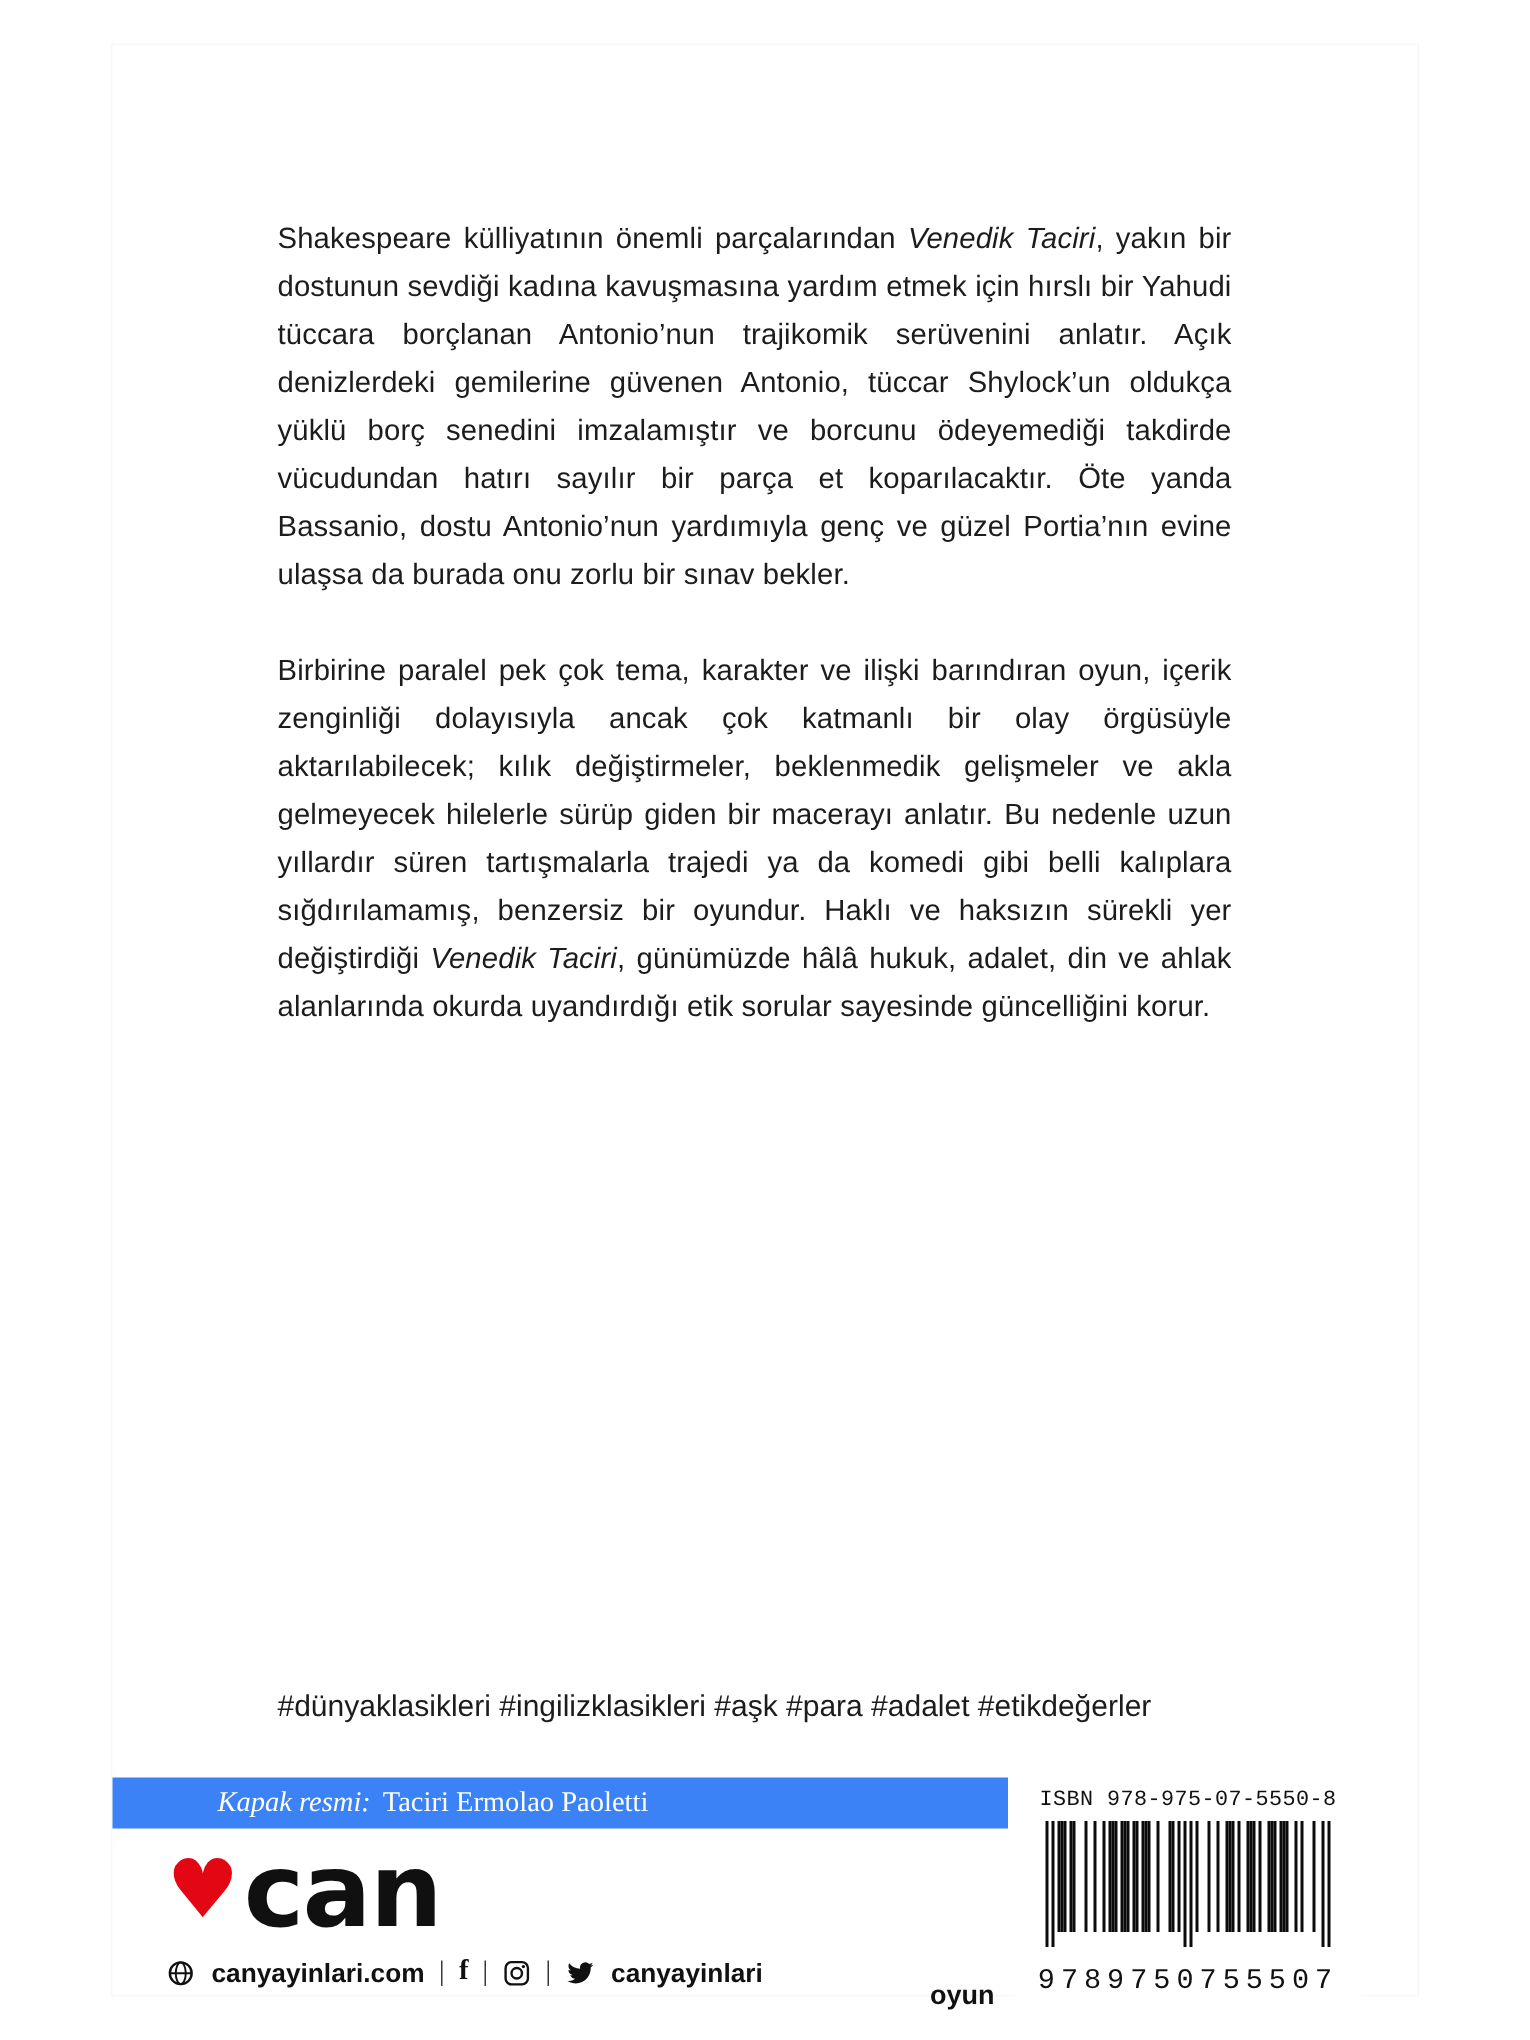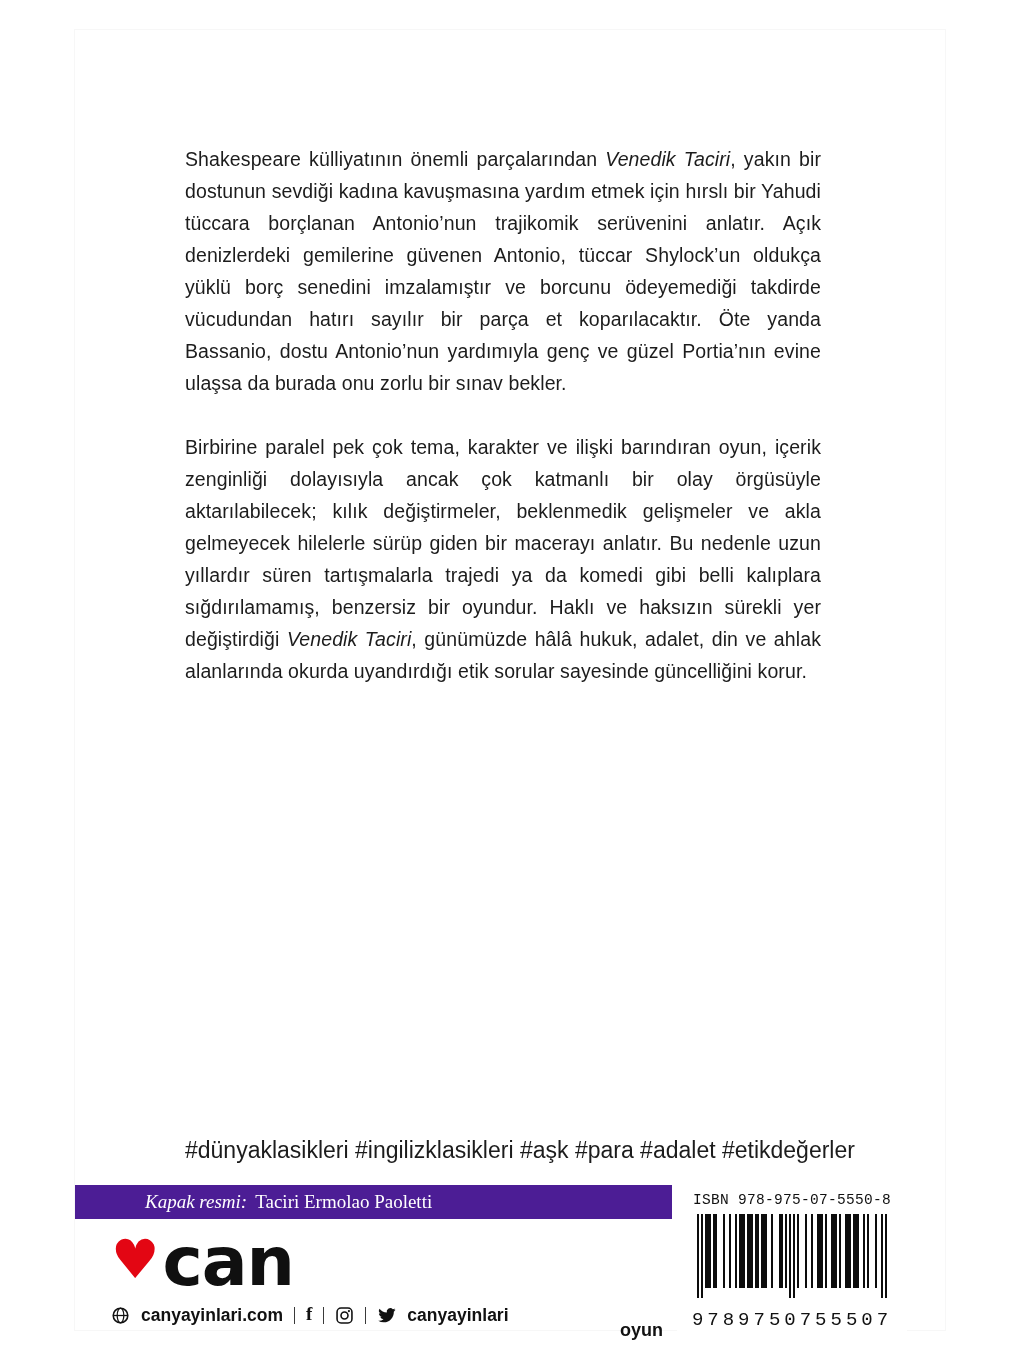--- a/index.html
+++ b/index.html
@@ -34,25 +34,24 @@
     margin-top: 33px;
   }
   .body-text p { margin: 0 0 32px 0; }
   .it { font-style: italic; }
 
   
   .hashtags {
     position: absolute;
     left: 110px;
     top: 1092px;
-    font-size: 23px;
+    font-size: 20px;
     line-height: 32px;
     color: #1c1c1c;
     white-space: nowrap;
-    margin-top: 12px;
   }
 
   
   .credit-banner {
     position: absolute;
     left: 0;
     top: 1155px;
     width: 597px;
     height: 34px;
     display: flex;
@@ -170,21 +169,21 @@
 
   <div class="body-text">
     <p><span>Shakespeare külliyatının önemli parçalarından </span><span class="it">Venedik Taciri</span><span>, yakın bir dostunun sevdiği kadına kavuşmasına yardım etmek için hırslı bir Yahudi tüccara borçlanan Antonio’nun trajikomik serüvenini anlatır. Açık denizlerdeki gemilerine güvenen Antonio, tüccar Shylock’un oldukça yüklü borç senedini imzalamıştır ve borcunu ödeyemediği takdirde vücudundan hatırı sayılır bir parça et koparılacaktır. Öte yanda Bassanio, dostu Antonio’nun yardımıyla genç ve güzel Portia’nın evine ulaşsa da burada onu zorlu bir sınav bekler.</span></p>
     <p><span>Birbirine paralel pek çok tema, karakter ve ilişki barındıran oyun, içerik zenginliği dolayısıyla ancak çok katmanlı bir olay örgüsüyle aktarılabilecek; kılık değiştirmeler, beklenmedik gelişmeler ve akla gelmeyecek hilelerle sürüp giden bir macerayı anlatır. Bu nedenle uzun yıllardır süren tartışmalarla trajedi ya da komedi gibi belli kalıplara sığdırılamamış, benzersiz bir oyundur. Haklı ve haksızın sürekli yer değiştirdiği </span><span class="it">Venedik Taciri</span><span>, günümüzde hâlâ hukuk, adalet, din ve ahlak alanlarında okurda uyandırdığı etik sorular sayesinde güncelliğini korur.</span></p>
   </div>
 
   <div class="hashtags">
     <div>#dünyaklasikleri #ingilizklasikleri #aşk #para #adalet #etikdeğerler</div>
   </div>
 
-  <div class="credit-banner" style="background: #4c1d95; color: rgb(255, 255, 255);">
+  <div class="credit-banner" style="background: #3b82f6; color: rgb(255, 255, 255);">
     <span class="label">Kapak resmi:</span>
     <span class="artist">Taciri Ermolao Paoletti</span>
   </div>
 
   <div class="publisher-logo">
     <span class="heart" style="color: rgb(227, 6, 19);">♥</span>
     <span class="name">can</span>
   </div>
 
   <div class="footer-row">

